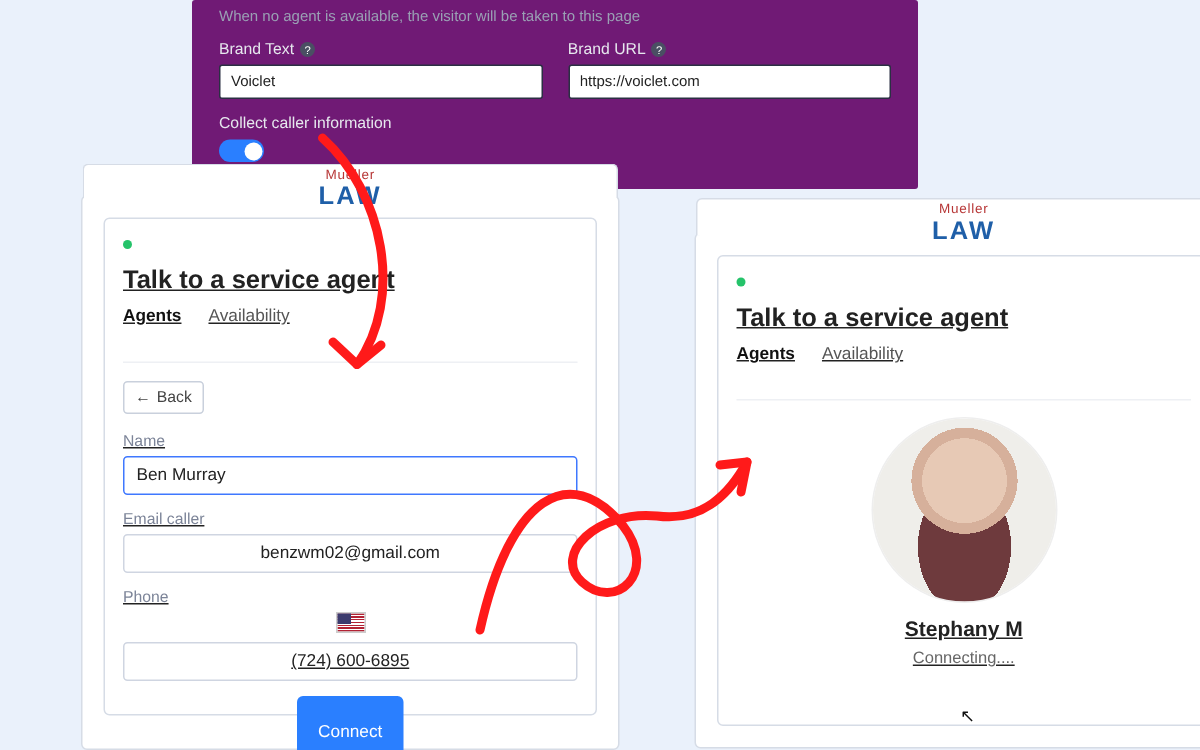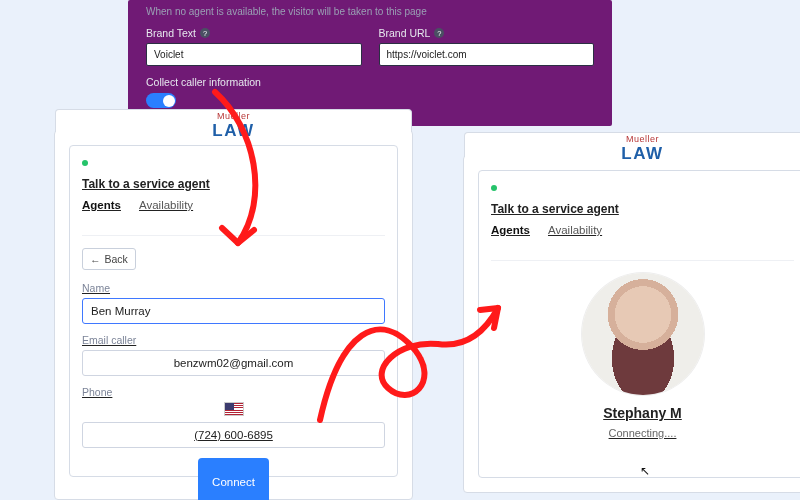--- a/index.html
+++ b/index.html
@@ -18,21 +18,21 @@
   .toggle { width: 30px; height: 15px; border-radius: 999px; background: #2a7fff; position: relative; cursor: pointer; }
   .toggle .knob { position: absolute; top: 1.5px; right: 1.5px; width: 12px; height: 12px; border-radius: 50%; background: #fff; }
   .hosts-label { margin-top: 8px; color: #e6e8ee; font-size: 10.5px; }
 
   
   .widget { position: absolute; width: 359px; background: #fff; border: 1px solid #d6dce6; border-radius: 4px; padding: 14px; color: #222; font-size: 12px; text-decoration: underline; }
   .logo-wrap { text-align: center; margin: 0 0 4px; }
   .logo-top { font-size: 9px; color: #b73737; letter-spacing: 0.5px; }
   .logo-main { color: #1f5fa8; font-size: 17px; font-weight: 700; letter-spacing: 1.5px; }
   .green-dot { width: 6px; height: 6px; border-radius: 50%; background: #25c36a; display: inline-block; margin: 2px 0 8px; }
-  .widget-title { font-weight: 700; font-size: 12px; margin-bottom: 8px; }
+  .widget-title { font-weight: 700; font-size: 17px; margin-bottom: 8px; }
   .tabs { display: flex; gap: 18px; font-size: 11.5px; color: #555; border-bottom: 1px solid #eef0f4; padding-bottom: 24px; margin-bottom: 12px; }
   .tabs .tab.active { font-weight: 700; color: #111; }
   .back-btn { display: inline-flex; align-items: center; gap: 4px; border: 1px solid #c9d0dc; border-radius: 3px; background: #fff; padding: 4px 7px; font-size: 10.5px; color: #444; cursor: pointer; margin-bottom: 12px; }
   .field-label { color: #7c8498; font-size: 10.5px; margin-bottom: 4px; display: block; }
   .field-input-wrap { margin-bottom: 10px; }
   .text-input { width: 100%; border: 1.5px solid #3f78ff; border-radius: 3px; padding: 6px 8px; font-size: 11.5px; color: #222; outline: none; }
   .text-input.plain { border-color: #cfd5e1; text-align: center; }
   .phone-row { display: flex; align-items: center; gap: 6px; flex-direction: column; }
   .flag { width:20px;height:14px; background: linear-gradient(to bottom,#b22234 0 7.7%,#fff 7.7% 15.4%,#b22234 15.4% 23.1%,#fff 23.1% 30.8%,#b22234 30.8% 38.5%,#fff 38.5% 46.2%,#b22234 46.2% 53.8%,#fff 53.8% 61.5%,#b22234 61.5% 69.2%,#fff 69.2% 76.9%,#b22234 76.9% 84.6%,#fff 84.6% 92.3%,#b22234 92.3% 100%); border:1px solid #ccc; position:relative; }
   .flag::after{content:"";position:absolute;top:0;left:0;width:9px;height:7px;background:#3c3b6e;}

